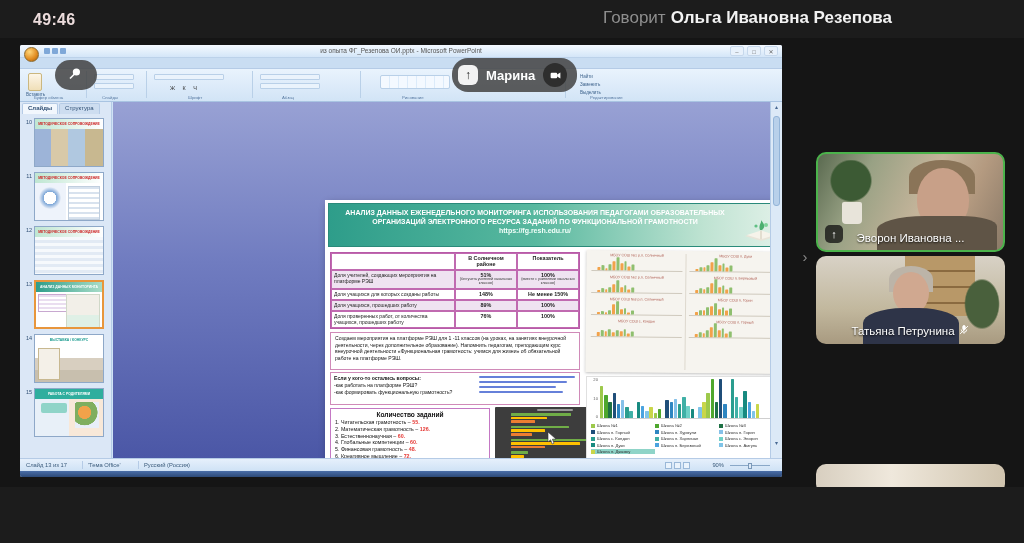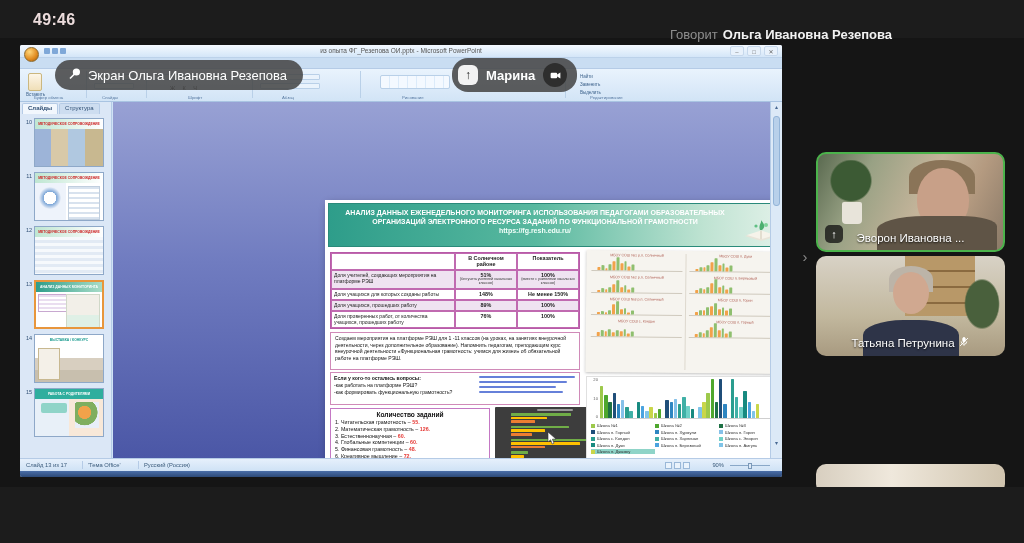--- a/index.html
+++ b/index.html
@@ -1,21 +1,21 @@
 <!DOCTYPE html>
 <html><head>
 <meta charset="utf-8">
 <style>
   *{box-sizing:border-box;margin:0;padding:0;font-family:"Liberation Sans",sans-serif;}
   html,body{background:#000;}
   #app{position:relative;width:1024px;height:543px;background:#151515;overflow:hidden;}
   
   .topbar{position:absolute;left:0;top:0;width:1024px;height:38px;background:#1c1c1c;display:flex;align-items:center;}
   .timer{position:absolute;left:33px;top:11px;font-size:16px;font-weight:bold;color:#ecdcdc;letter-spacing:.3px;}
-  .speaking{position:absolute;right:132px;top:27px;font-size:13px;white-space:nowrap;}
+  .speaking{position:absolute;right:132px;top:8px;font-size:17px;white-space:nowrap;}
   .sp-label{color:#8e8e8e;margin-right:5px;}
   .sp-name{color:#f2f2f2;font-weight:bold;}
   .link-btn{position:absolute;right:22px;top:5px;height:28px;background:#3c3c3c;border:none;border-radius:9px;color:#fff;font-size:12.5px;font-weight:bold;display:flex;align-items:center;gap:6px;padding:0 13px;cursor:pointer;}
   
   .stage{position:absolute;left:20px;top:45px;width:762px;height:432px;}
   .ppt{position:absolute;inset:0;background:#cfe2f5;border-radius:2px;overflow:hidden;}
   .ppt-title{position:absolute;left:0;top:0;right:0;height:13px;background:linear-gradient(#f4f9ff,#d4e6f8);border-bottom:1px solid #bcd2ea;}
   .ppt-title .t-text{position:absolute;left:0;right:0;top:2px;text-align:center;font-size:6.5px;color:#555;}
   .win-ctrl{position:absolute;right:4px;top:1px;display:flex;gap:3px;}
   .win-ctrl span{width:14px;height:10px;font-size:6px;color:#666;text-align:center;line-height:10px;background:#e8f1fb;border:1px solid #c6d8ec;border-radius:2px;}
@@ -132,21 +132,21 @@
   .tile .nm{position:absolute;left:0;right:0;bottom:6px;text-align:center;color:#fff;font-size:11.5px;text-shadow:0 1px 2px rgba(0,0,0,.85);display:flex;align-items:center;justify-content:center;gap:3px;}
   .tile1{top:0;height:100px;background:#3f3f52;}
   .avatar{position:absolute;left:50%;top:38px;transform:translate(-50%,-50%) ;width:54px;height:54px;top:42px;border-radius:50%;background:#9aa0bf;display:flex;align-items:center;justify-content:center;}
   .tile2{top:104px;height:100px;border:2px solid #4bb34b;background:linear-gradient(115deg,#5a6a50 0%,#98a184 25%,#c4b49a 55%,#b49a80 75%,#8a7a68 100%);}
   .tile2 .plant{position:absolute;left:8px;top:6px;width:50px;height:46px;background:radial-gradient(ellipse at 50% 45%,#3c5a34 0 55%,transparent 60%);}
   .tile2 .pot{position:absolute;left:24px;top:48px;width:20px;height:22px;background:#e8e4da;border-radius:2px 2px 4px 4px;}
   .tile2 .head{position:absolute;right:34px;top:14px;width:52px;height:62px;background:#c8a088;border-radius:50% 50% 46% 46%;}
   .tile2 .hair{position:absolute;right:28px;top:6px;width:66px;height:34px;background:#8a7458;border-radius:50% 50% 0 0;}
   .tile2 .body2{position:absolute;right:6px;bottom:0;width:120px;height:34px;background:#5f5446;border-radius:40% 30% 0 0;}
   .share-badge{position:absolute;left:7px;bottom:7px;width:18px;height:18px;border-radius:5px;background:rgba(20,20,20,.78);color:#fff;font-size:11px;display:flex;align-items:center;justify-content:center;}
-  .tile3{top:208px;height:100px;background:linear-gradient(180deg,#d8d2c6 0%,#c2b89e 60%,#a89a80 100%);}
+  .tile3{top:208px;height:88px;background:linear-gradient(180deg,#d8d2c6 0%,#c2b89e 60%,#a89a80 100%);}
   .tile3 .shelf{position:absolute;right:30px;top:0;width:70px;height:60px;background:repeating-linear-gradient(#b89868 0 14px,#8a6a40 14px 16px);}
   .tile3 .plant3{position:absolute;right:2px;top:18px;width:42px;height:60px;background:radial-gradient(ellipse at 50% 50%,#49603c 0 55%,transparent 60%);}
   .tile3 .head{position:absolute;left:50%;top:16px;transform:translateX(-50%);width:36px;height:42px;background:#d0a890;border-radius:50%;}
   .tile3 .hair{position:absolute;left:50%;top:10px;transform:translateX(-50%);width:44px;height:26px;background:#bcb4a8;border-radius:50% 50% 0 0;}
   .tile3 .body3{position:absolute;left:50%;bottom:0;transform:translateX(-50%);width:96px;height:36px;background:#2e3448;border-radius:42% 42% 0 0;}
   .tile4{top:312px;height:100px;background:linear-gradient(100deg,#d8d2ca 0%,#cfc8be 55%,#b9894f 56%,#a87940 100%);}
   .tile4 .hair{position:absolute;left:44%;top:2px;transform:translateX(-50%);width:84px;height:56px;background:#2a2022;border-radius:50% 50% 20% 20%;}
   .tile4 .face{position:absolute;left:44%;top:26px;transform:translateX(-50%);width:52px;height:52px;background:#c9a68f;border-radius:46%;}
   .tile4 .glasses{position:absolute;left:44%;top:38px;transform:translateX(-50%);width:44px;height:12px;border:1.5px solid #3a2e28;border-radius:6px;background:rgba(255,255,255,.12);}
   .tile5{top:416px;height:30px;background:linear-gradient(90deg,#d8cfc0,#efe8dc 40%,#d0c4ae);}
@@ -611,21 +611,20 @@
       <div class="bottomstrip"></div>
     </div>
 
     <div class="pill pill1">
       <span><svg width="14" height="14" viewBox="0 0 14 14">
             <g stroke="#fff" stroke-width="1.6" fill="#fff">
               <line x1="3" y1="11.5" x2="7.5" y2="7"></line>
               <circle cx="9.4" cy="5" r="2.8"></circle>
             </g>
           </svg></span>
-      <span>Экран Ольга Ивановна Резепова</span>
     </div>
     <div class="pill pill2">
       <span class="up-badge">↑</span>
       <span>Марина</span>
       <span class="cam-mini">
           <svg width="13" height="13" viewBox="0 0 24 24">
             <g fill="#fff">
               <rect x="3" y="7" width="12" height="10" rx="2"></rect>
               <path d="M15 10l6-3.4v10.8L15 14z"></path>
             </g>

